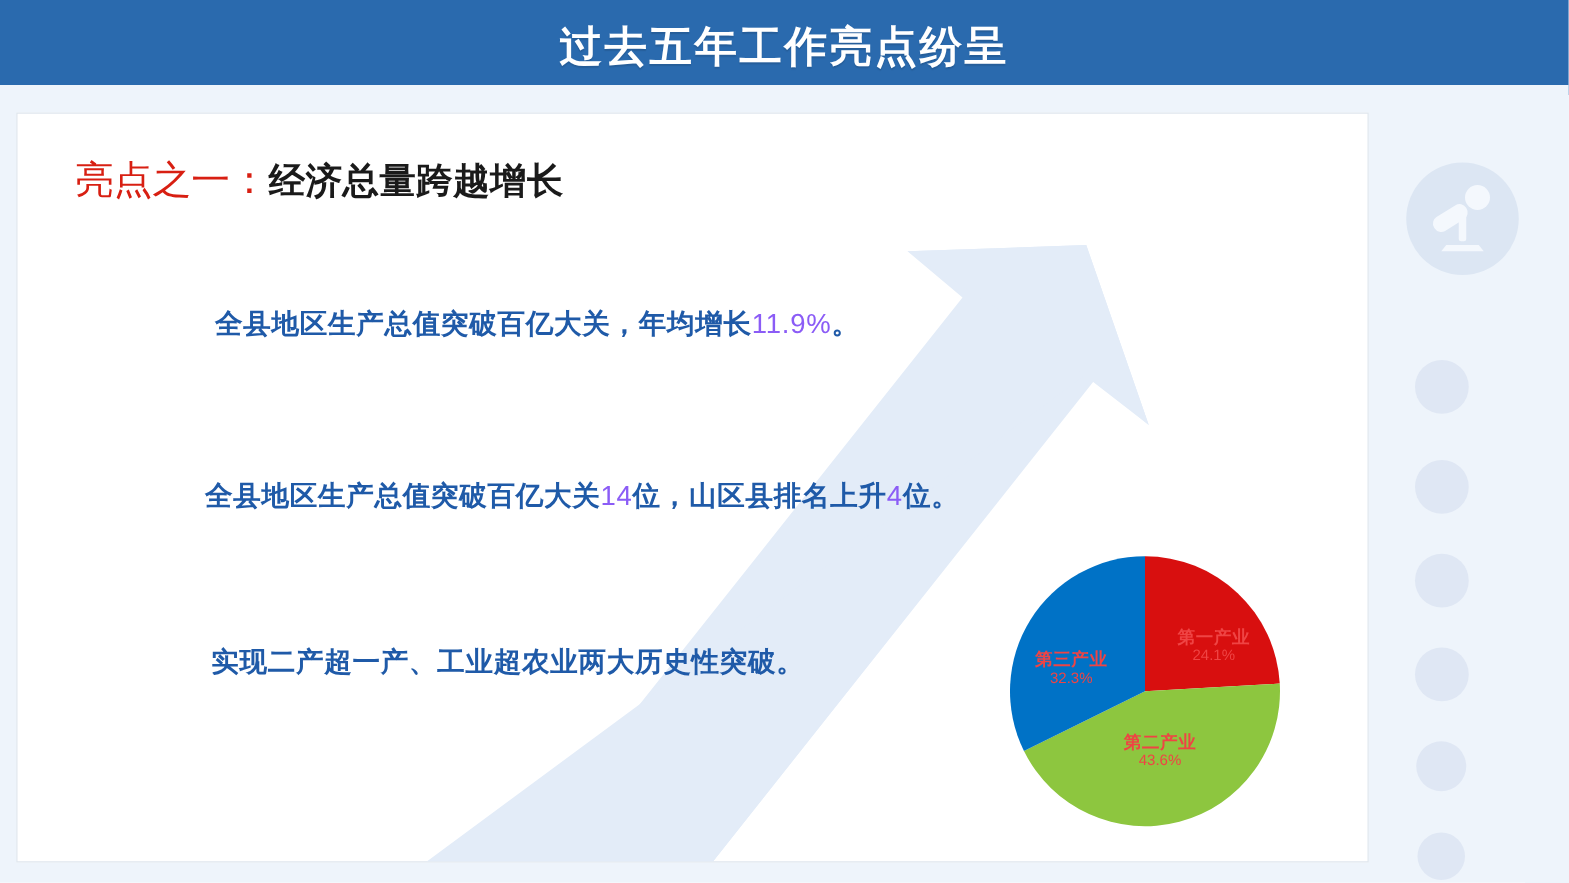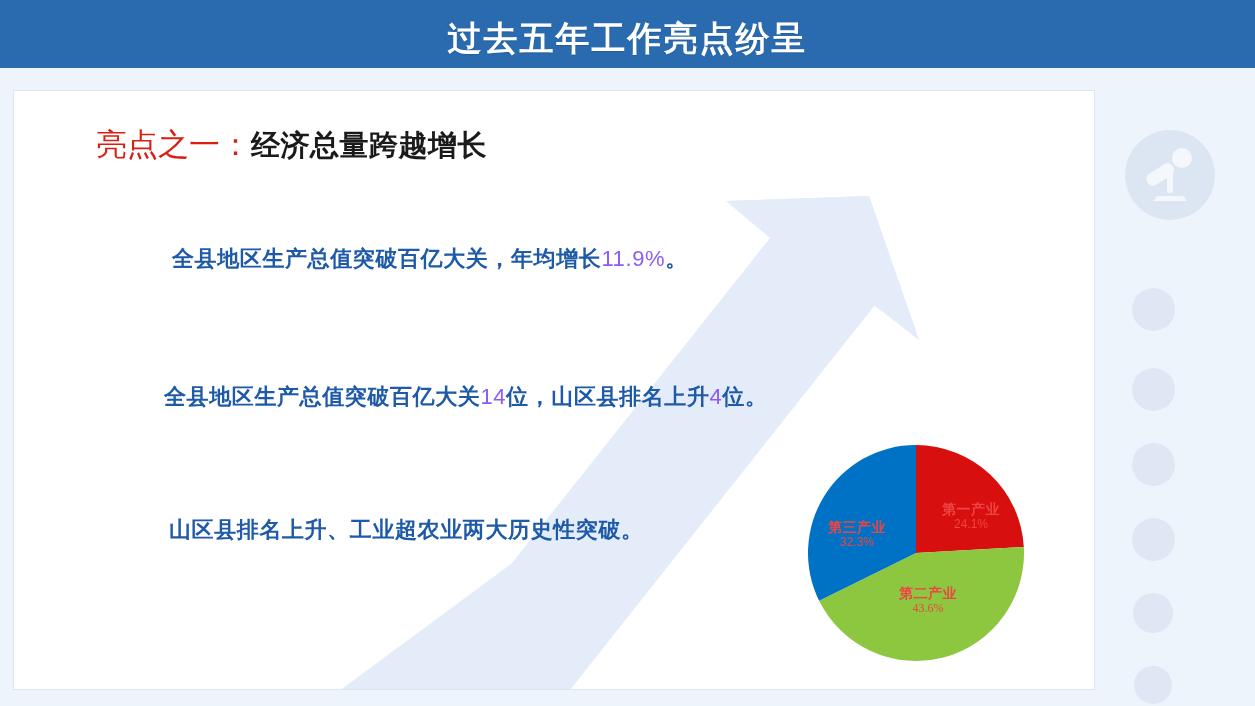--- a/index.html
+++ b/index.html
@@ -68,21 +68,20 @@
     pointer-events: none;
   }
 
   
   #section-heading {
     position: absolute;
     left: 46px;
     top: 38px;
     white-space: nowrap;
     line-height: 1;
-    margin-left: 36px;
   }
   .heading-red {
     color: #d81f12;
     font-family: "DejaVu Serif", "Liberation Serif", serif;
     font-size: 31px;
     font-weight: normal;
   }
   .heading-black {
     color: #1a1a1a;
     font-size: 29px;
@@ -129,21 +128,21 @@
     font-size: 14px;
     font-weight: bold;
     letter-spacing: 0.5px;
   }
   .pie-label .pl-value {
     display: block;
     font-size: 12px;
     font-weight: normal;
   }
   #pie-label-1 { left: 118px; top: 58px; width: 92px; }
-  #pie-label-2 { left: 68px; top: 142px; width: 106px; font-family: Liberation Serif, serif; }
+  #pie-label-2 { left: 68px; top: 142px; width: 106px; }
   #pie-label-3 { left: 2px;  top: 76px; width: 96px; }
 
   
   #right-rail {
     position: absolute;
     left: 1108px;
     top: 68px;
     width: 147px;
     height: 638px;
     pointer-events: none;
@@ -193,21 +192,21 @@
 
   <div class="bullet-line" id="bullet-1">
     <span>全县地区生产总值突破百亿大关，年均增长</span><span class="bullet-red">11.9%</span><span>。</span>
   </div>
 
   <div class="bullet-line" id="bullet-2">
     <span>全县地区生产总值突破百亿大关</span><span class="bullet-red">14</span><span>位，山区县排名上升</span><span class="bullet-red">4</span><span>位。</span>
   </div>
 
   <div class="bullet-line" id="bullet-3">
-    <span>山区县排名上升、工业超农业两大历史性突破。</span>
+    <span>实现二产超一产、工业超农业两大历史性突破。</span>
   </div>
 
   <div id="pie-chart">
     <svg id="pie-svg" width="218" height="218" viewBox="0 0 218 218">
         <path d="M 109 109 L 109 1 A 108 108 0 0 1 216.8273674117693 102.89599827594137 Z" fill="#d80f0f"></path>
         <path d="M 109 109 L 216.8273674117693 102.89599827594137 A 108 108 0 0 1 12.162768027194502 156.81788895220132 Z" fill="#8dc63f"></path>
         <path d="M 109 109 L 12.162768027194502 156.81788895220132 A 108 108 0 0 1 108.99999999999999 1 Z" fill="#0072c6"></path>
       </svg>
 
     <div class="pie-label" id="pie-label-1">

